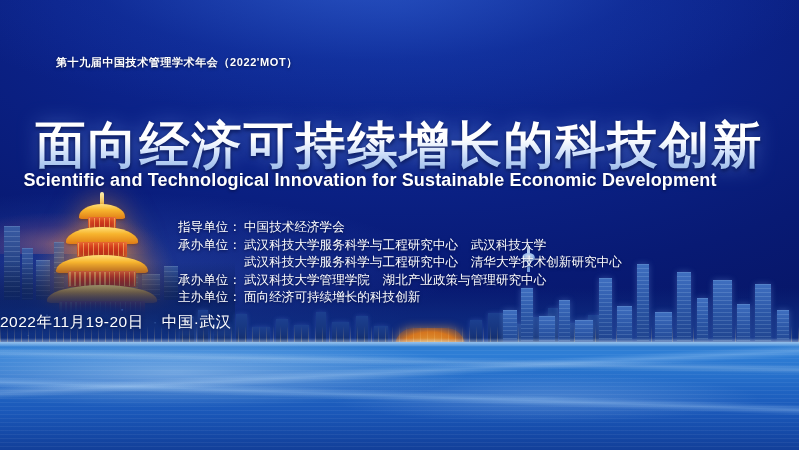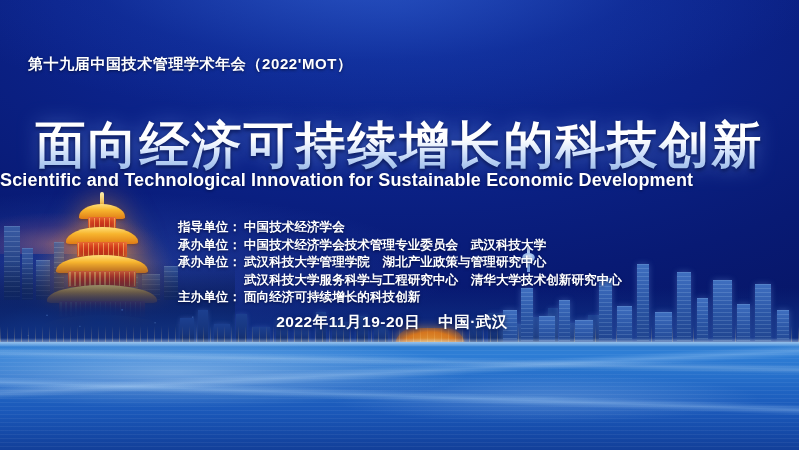--- a/index.html
+++ b/index.html
@@ -194,55 +194,55 @@
     position:absolute;left:48px;bottom:52px;width:110px;height:46px;
     background:linear-gradient(180deg, rgba(255,170,60,.22) 0%, rgba(255,150,50,.08) 50%, rgba(0,0,0,0) 100%);
     filter:blur(3px);
     pointer-events:none;
   }
 
   
   .content{position:absolute;left:0;top:0;width:799px;height:450px;}
 
   .kicker{
-    position:absolute;left:28px;top:55px;
-    font-size:15px;font-weight:700;color:#ffffff;
+    position:absolute;left:56px;top:55px;
+    font-size:11px;font-weight:700;color:#ffffff;
     letter-spacing:.6px;white-space:nowrap;
     text-shadow:0 1px 3px rgba(0,0,10,.55);
   }
 
   .headline{
     position:absolute;left:0;top:112px;width:799px;text-align:center;
     font-size:50px;font-weight:700;letter-spacing:2px;white-space:nowrap;
     background:linear-gradient(180deg,#ffffff 0%, #ffffff 40%, #cfe0fa 62%, #9dbcea 86%, #dfeaf9 100%);
     -webkit-background-clip:text;background-clip:text;
     -webkit-text-fill-color:transparent;color:transparent;
     filter:drop-shadow(0 2px 2px rgba(0,10,60,.75)) drop-shadow(0 0 10px rgba(140,185,255,.35));
   }
 
   .subhead{
-    position:absolute;left:0;top:170px;width:740px;text-align:left;
+    position:absolute;left:0;top:170px;width:740px;text-align:center;
     font-size:18px;font-weight:700;color:#ffffff;
     letter-spacing:.15px;white-space:nowrap;
     text-shadow:0 1px 3px rgba(0,8,50,.70);
   }
 
   .orgs{
     position:absolute;left:178px;top:219px;
     font-size:12.6px;line-height:17.5px;color:#ffffff;font-weight:400;
     text-shadow:0 1px 3px rgba(0,8,50,.80);
     white-space:nowrap;
   }
-  .orgs .row{display:block;font-weight:bold;}
+  .orgs .row{display:block;}
   .orgs .lbl{display:inline-block;min-width:66px;}
   .orgs .indent{padding-left:66px;display:inline-block;}
 
   .datebar{
-    position:absolute;left:0;top:312px;width:784px;text-align:center;
-    font-size:15.5px;font-weight:700;color:#ffffff;letter-spacing:.5px;
+    position:absolute;left:0;top:312px;width:784px;
+    font-size:15.5px;font-weight:400;color:#ffffff;letter-spacing:.5px;
     white-space:nowrap;
     text-shadow:0 1px 4px rgba(0,8,50,.85);
   }
   .datebar .sep{display:inline-block;width:18px;}
 </style>
 </head>
 <body>
 
 <div id="banner">
 
@@ -338,27 +338,27 @@
 
     <div class="headline">面向经济可持续增长的科技创新</div>
 
     <div class="subhead">Scientific and Technological Innovation for Sustainable Economic Development</div>
 
     <div class="orgs">
       <span class="row">
         <span class="lbl">指导单位：</span><span>中国技术经济学会</span>
       </span>
       <span class="row">
-        <span class="lbl">承办单位：</span><span>中国技术经济学会技术管理专业委员会　武汉科技大学</span>
+        <span class="lbl">承办单位：</span><span>武汉科技大学服务科学与工程研究中心　武汉科技大学</span>
+      </span>
+      <span class="row">
+        <span class="indent">武汉科技大学服务科学与工程研究中心　清华大学技术创新研究中心</span>
       </span>
       <span class="row">
         <span class="lbl">承办单位：</span><span>武汉科技大学管理学院　湖北产业政策与管理研究中心</span>
-      </span>
-      <span class="row">
-        <span class="indent">武汉科技大学服务科学与工程研究中心　清华大学技术创新研究中心</span>
       </span>
       <span class="row">
         <span class="lbl">主办单位：</span><span>面向经济可持续增长的科技创新</span>
       </span>
     </div>
 
     <div class="datebar">
       <span>2022年11月19-20日</span><span class="sep"></span><span>中国·武汉</span>
     </div>
 

